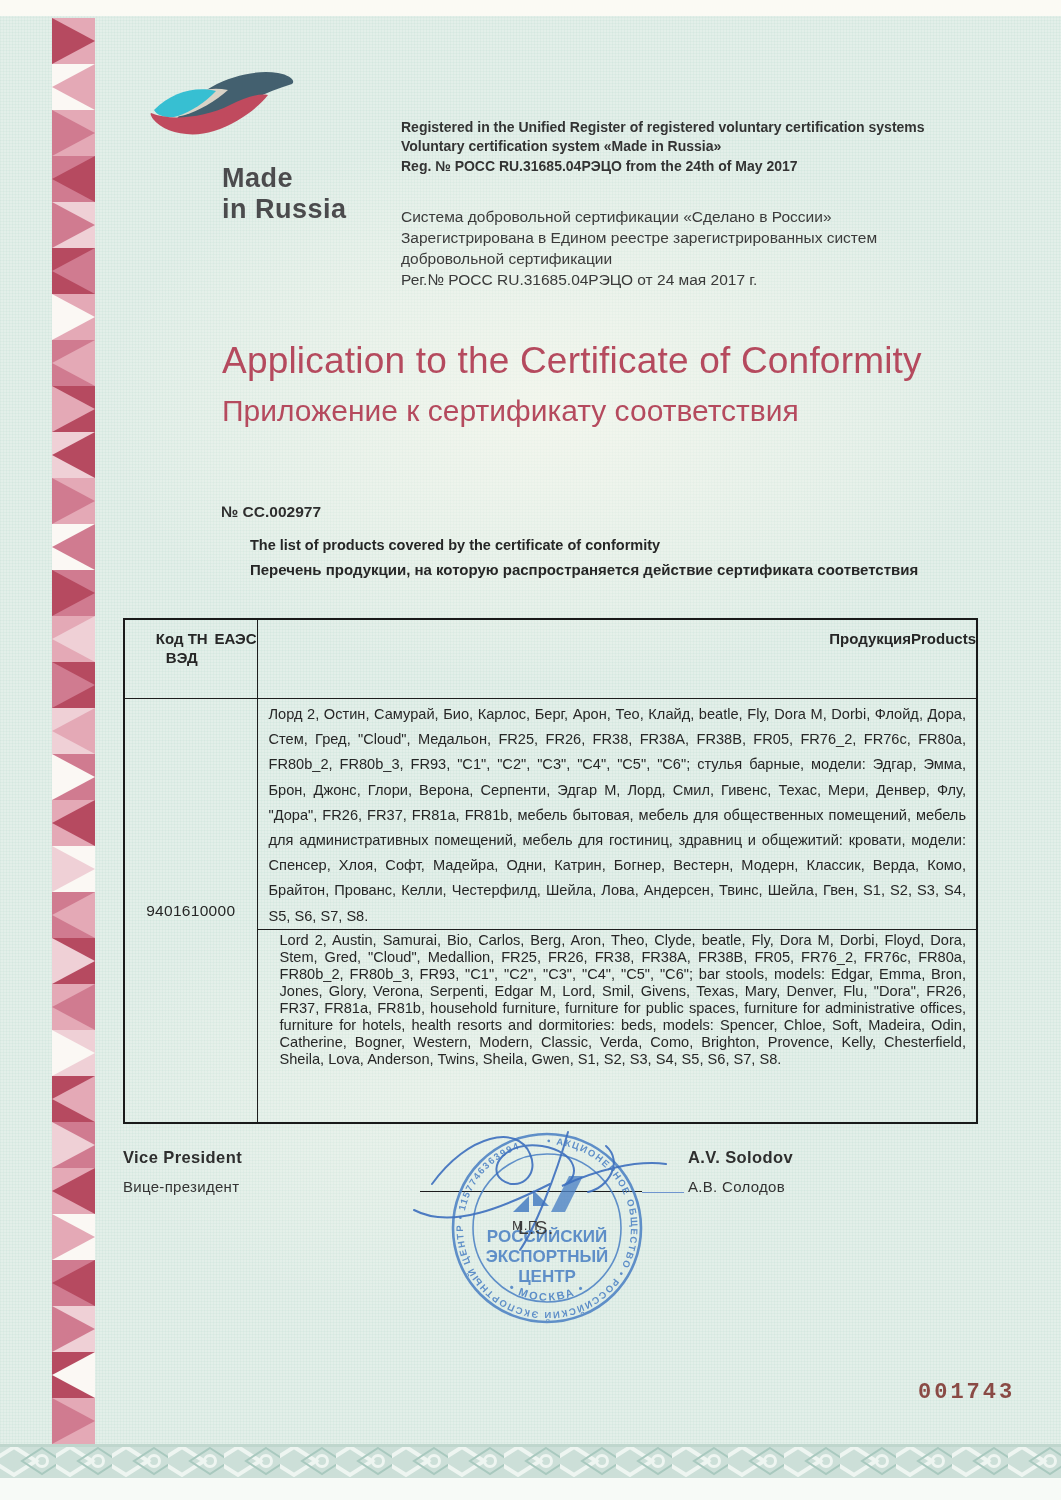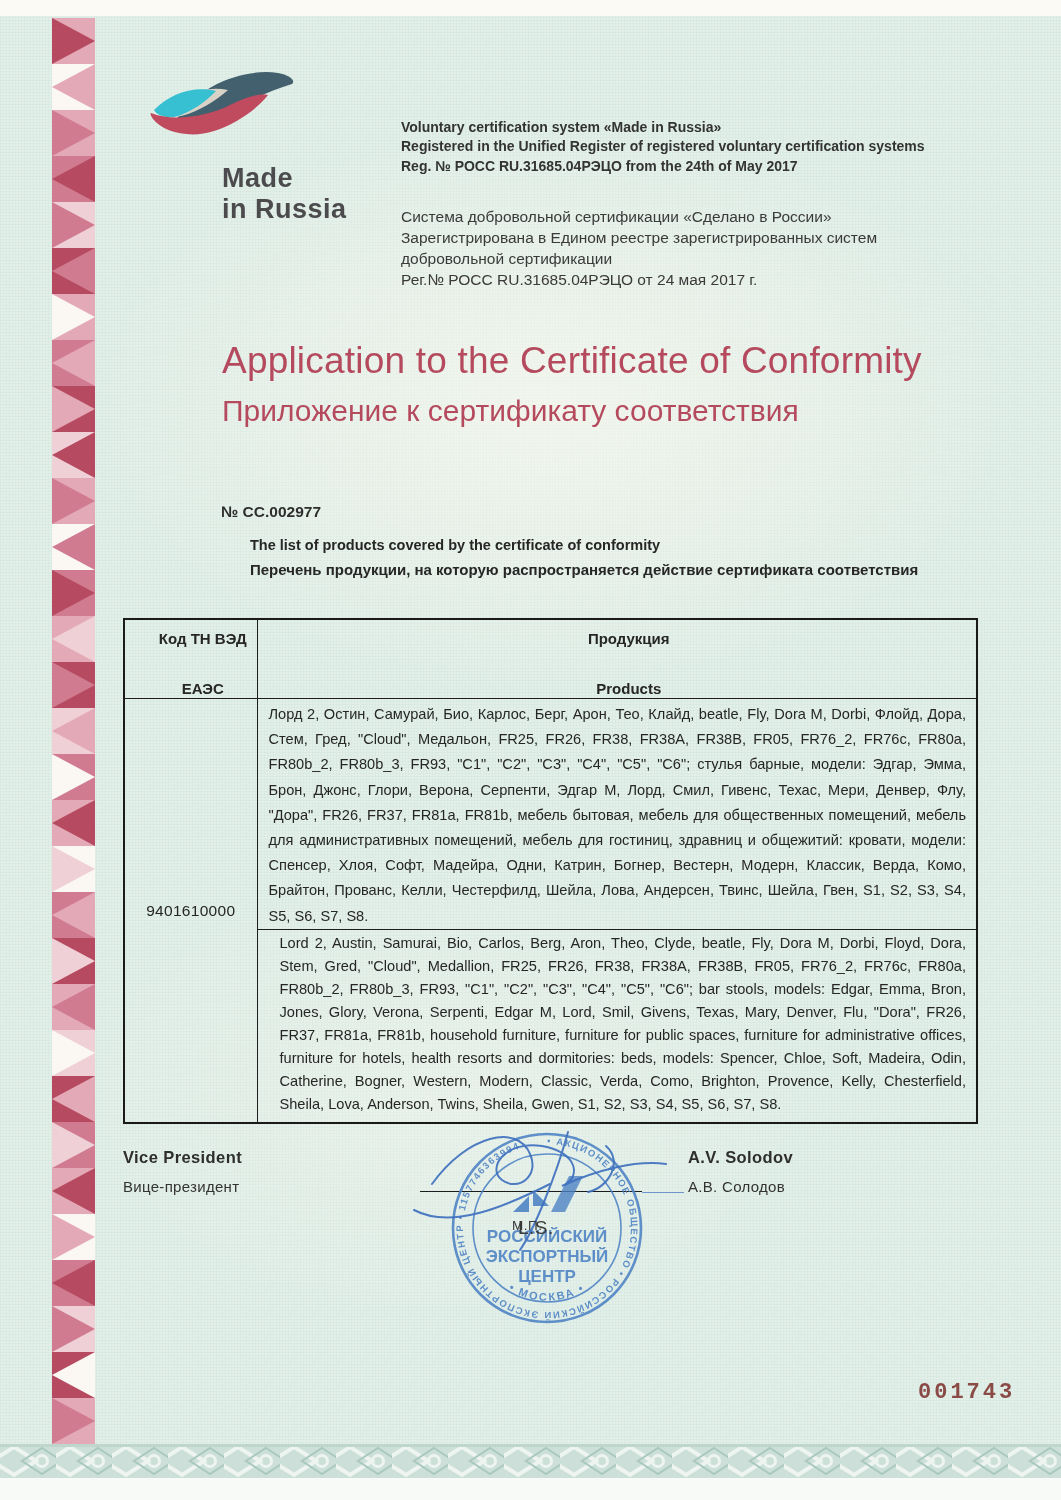--- a/index.html
+++ b/index.html
@@ -55,33 +55,33 @@
   
   table.products {
     position:absolute; left:123px; top:618px; width:855px;
     border-collapse:collapse; table-layout:fixed;
   }
   table.products th, table.products td {
     border:1.6px solid #1e1e1e;
   }
   table.products { border:2px solid #1a1a1a; }
   th.c1 { width:133px; }
-  .th-inner { display:flex; flex-direction:column; justify-content:space-between; height:78px; padding-top:9px;padding-left:24px; }
+  .th-inner { display:flex; flex-direction:row; justify-content:flex-end; height:78px; padding-top:9px;padding-left:24px; }
   .th-inner div { font-size:15px; font-weight:bold; color:#262626; text-align:center; line-height:19px; }
   .th-inner div + div { margin-top:0; }
   td.code {
     text-align:center; vertical-align:middle;
     font-size:15.5px; color:#262626; letter-spacing:0.3px;
   }
   td.cell {
     height:230px; padding:3px 10px 0 11px;
     font-size:14.6px; line-height:25.2px; color:#262626;
     text-align:justify; vertical-align:top; overflow:hidden;
   }
-  td.cell.en { height:194px; line-height:23px; padding-top:2px;padding-left:22px; }
+  td.cell.en { height:194px; line-height:17px; padding-top:2px;padding-left:22px; }
 
   
   .sig-role { position:absolute; left:123px; top:1148px; }
   .sig-name { position:absolute; left:688px; top:1148px; }
   .sig-role .en, .sig-name .en { font-size:16.5px; font-weight:bold; color:#2e2e2e; letter-spacing:0.4px; }
   .sig-role .ru, .sig-name .ru { font-size:15px; color:#333; margin-top:11px; letter-spacing:0.3px; }
   .sig-line { position:absolute; left:420px; top:1191px; width:222px; height:0; border-top:1.6px solid #1c1c1c; }
   .sig-line-blue { position:absolute; left:642px; top:1192px; width:42px; height:0; border-top:1px solid #6f95cf; }
   .ls-label { position:absolute; left:518px; top:1196px; font-size:19px; color:#3a3a3a; letter-spacing:0.5px;margin-top:21px; }
   .mp-label { position:absolute; left:512px; top:1218px; font-size:13.5px; color:#3a3a3a; letter-spacing:0.5px; }
@@ -177,22 +177,22 @@
     <path d="M8 46 C26 28, 50 22, 70 27 C60 38, 44 48, 32 52 C22 55, 11 52, 8 46 Z" fill="#37bfd2"></path>
     <path d="M5 49 C24 57, 58 54, 84 41 C98 34, 112 29, 122 31 C112 44, 92 59, 68 67 C44 75, 17 68, 7 55 C5 52, 4 50, 5 49 Z" fill="#c04a5e"></path>
   </svg>
   <div class="logo-text">
     <div>Made</div>
     <div>in Russia</div>
   </div>
 
   <div class="header-block">
     <div class="hdr-en">
+      <div>Registered in the Unified Register of registered voluntary certification systems</div>
       <div>Voluntary certification system «Made in Russia»</div>
-      <div>Registered in the Unified Register of registered voluntary certification systems</div>
       <div>Reg. № РОСС RU.31685.04РЭЦО from the 24th of May 2017</div>
     </div>
     <div class="hdr-ru">
       <div>Система добровольной сертификации «Сделано в России»</div>
       <div>Зарегистрирована в Едином реестре зарегистрированных систем</div>
       <div>добровольной сертификации</div>
       <div>Рег.№ РОСС RU.31685.04РЭЦО от 24 мая 2017 г.</div>
     </div>
   </div>
 

